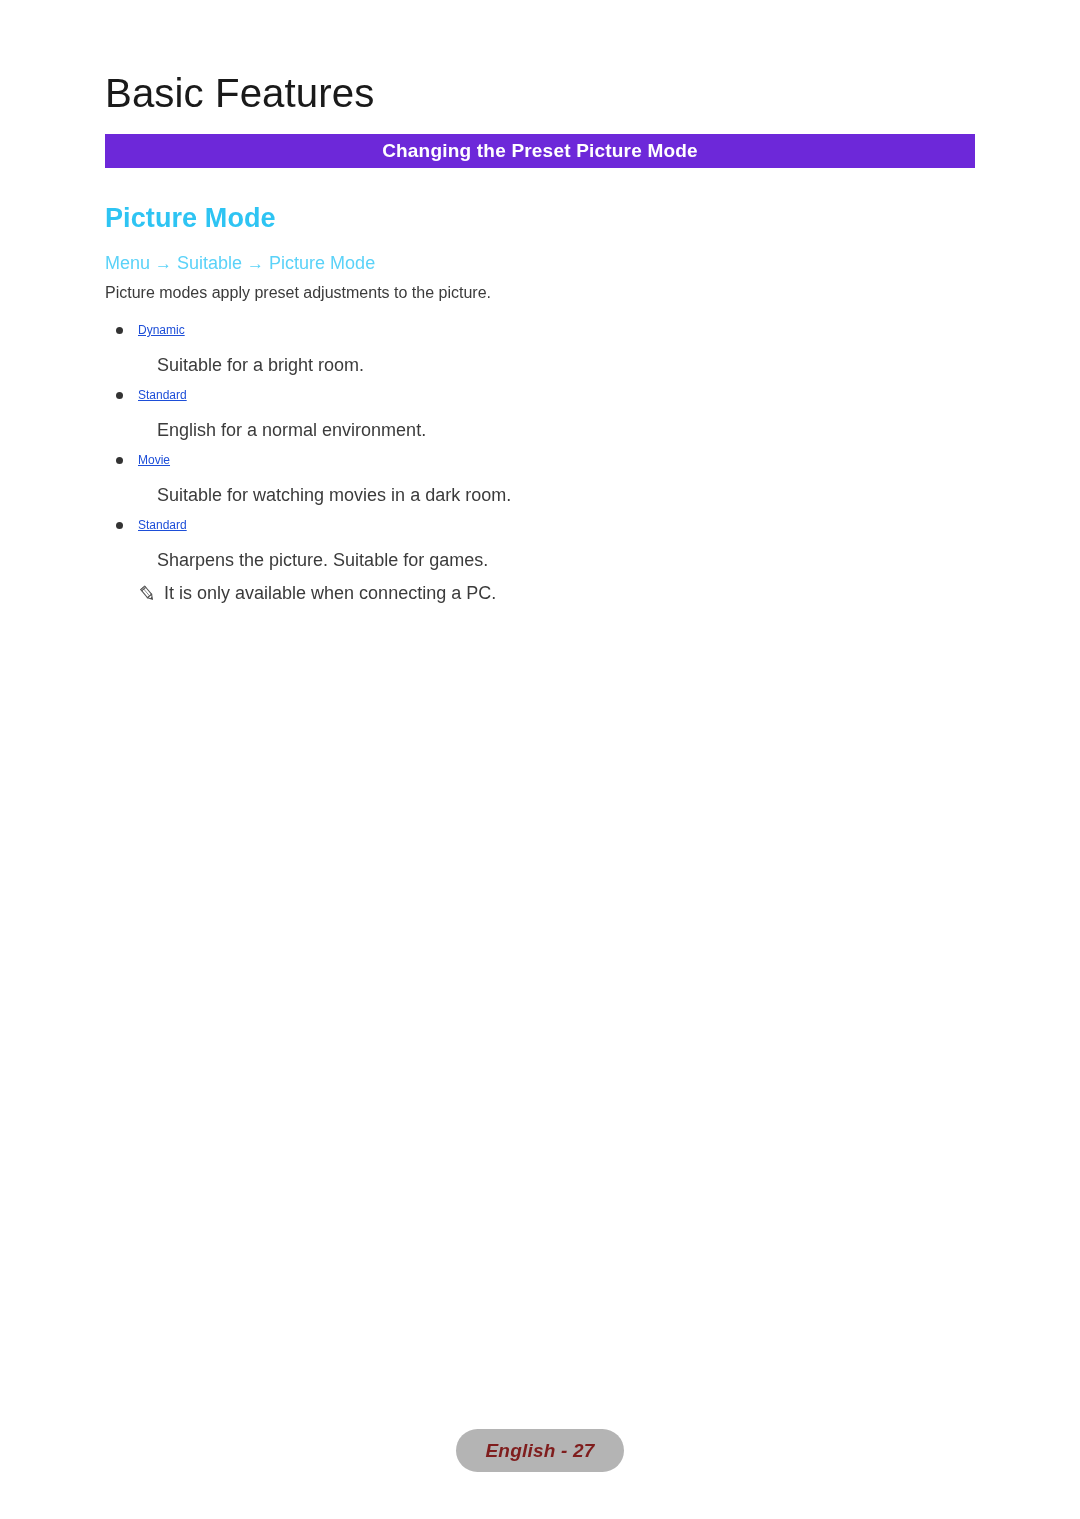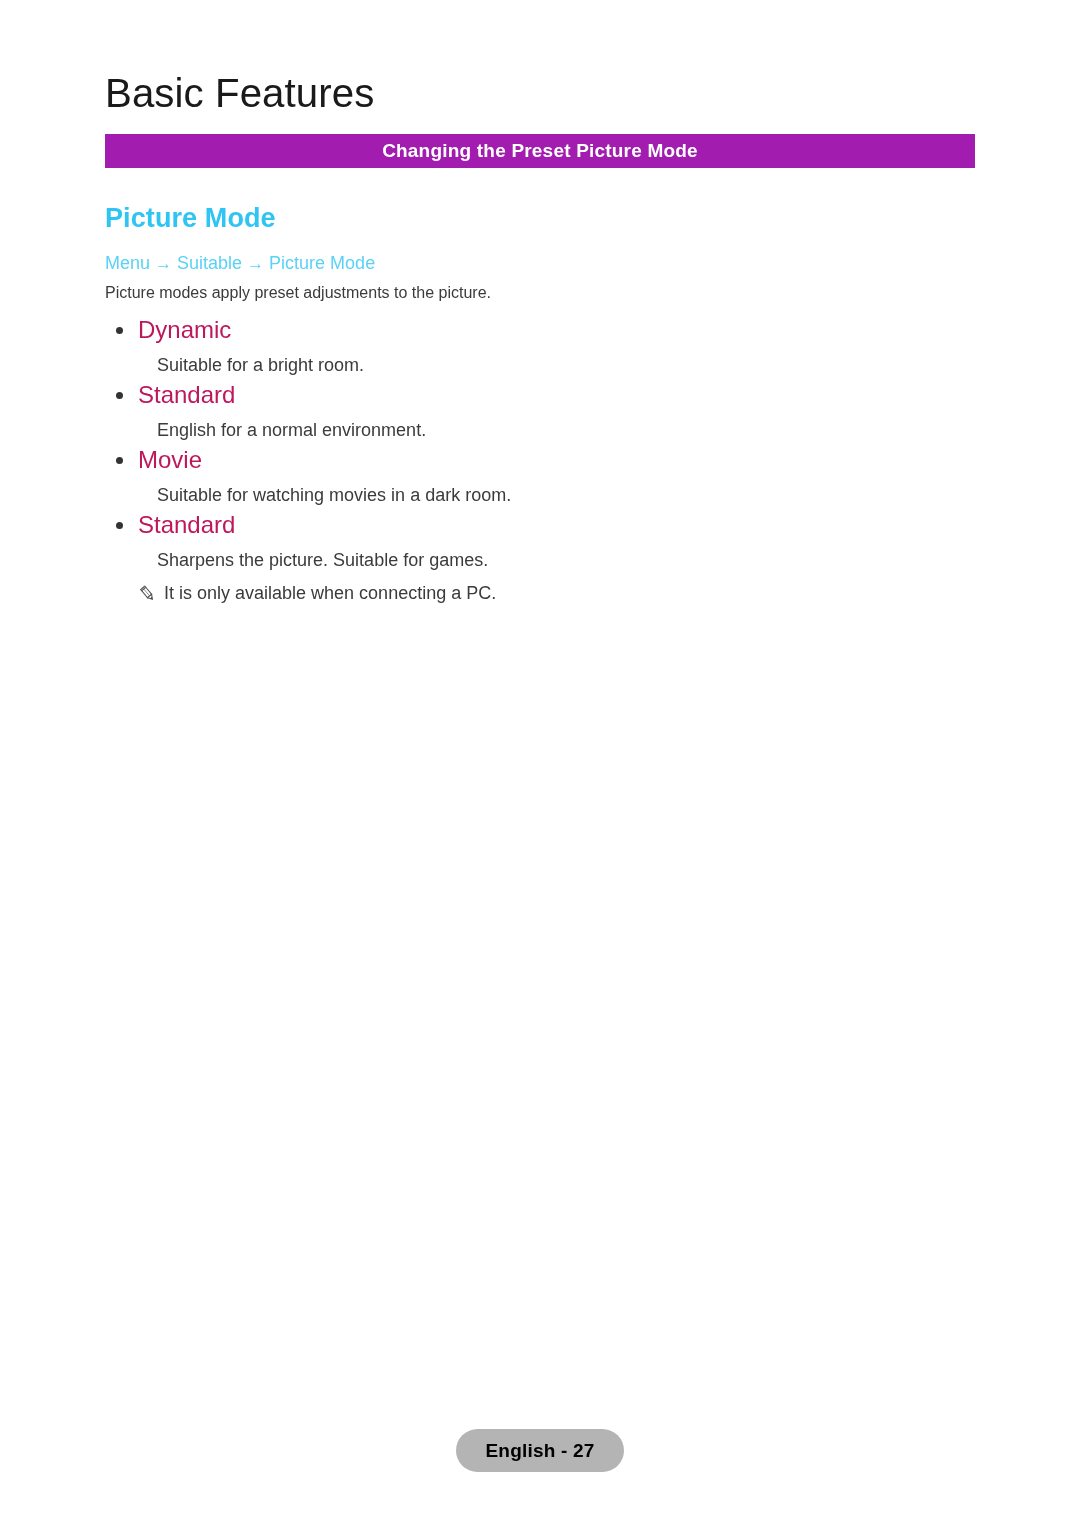--- a/index.html
+++ b/index.html
@@ -31,21 +31,21 @@
     transform-origin: left center;
   }
 
   
   .section-bar {
     position: absolute;
     left: 105px;
     top: 134px;
     width: 870px;
     height: 34px;
-    background: #a21caf;
+    background: #6d28d9;
     display: flex;
     align-items: flex-end;
     justify-content: center;
   }
   .section-bar-label {
     color: #ffffff;
     font-size: 19px;
     font-weight: bold;
     letter-spacing: 0.2px;
     line-height: 34px;
@@ -106,23 +106,24 @@
   .bullet {
     width: 7px;
     height: 7px;
     background: #333333;
     border-radius: 50%;
     margin-left: 11px;
     margin-right: 15px;
     flex: 0 0 auto;
   }
   .mode-name {
-    font-size: 24px;
-    color: #be185d;
-    line-height: 26px;
+    font-size: 12px;
+    color: #1d4ed8;
+    line-height: 26px;
+    text-decoration: underline;
   }
   .mode-desc {
     margin-left: 52px;
     font-size: 18px;
     line-height: 26px;
     color: #3b3b3b;
     padding-top: 6px;
     padding-bottom: 1px;
   }
 
@@ -154,22 +155,23 @@
     height: 43px;
     background: #b4b4b4;
     border-radius: 22px;
     display: flex;
     align-items: center;
     justify-content: center;
   }
   .footer-badge-label {
     font-size: 19px;
     font-weight: bold;
-    color: #000000;
+    color: #7f1d1d;
     letter-spacing: 0.2px;
+    font-style: italic;
   }
 </style>
 </head>
 <body>
 
 <div class="page">
 
   <div class="chapter-title">Basic Features</div>
 
   <div class="section-bar">

